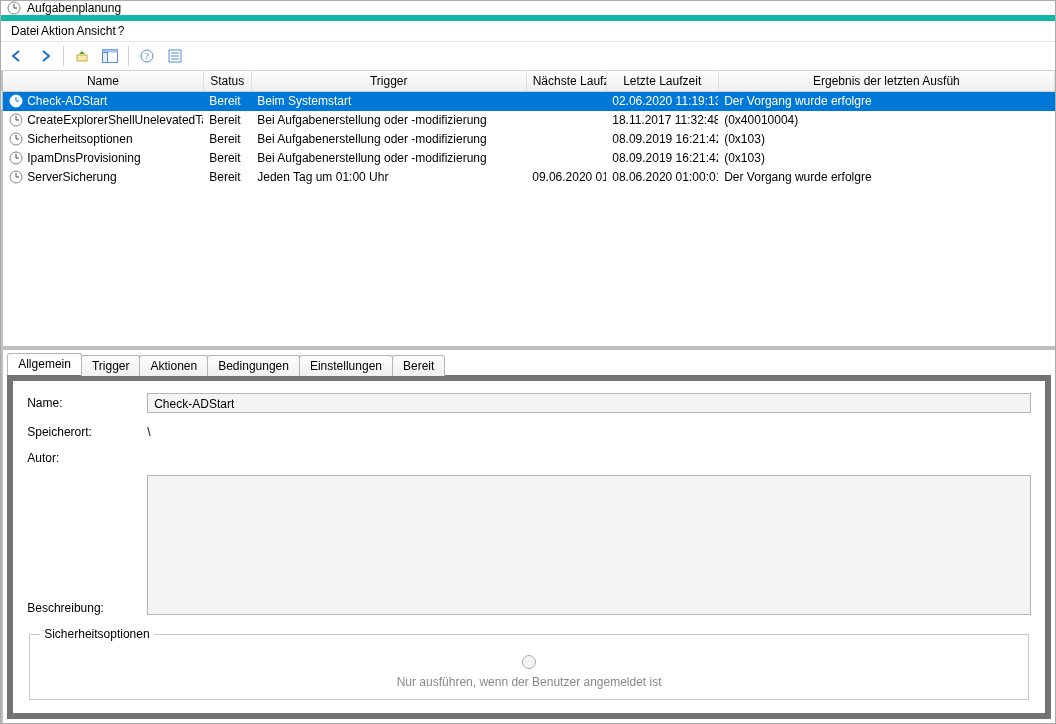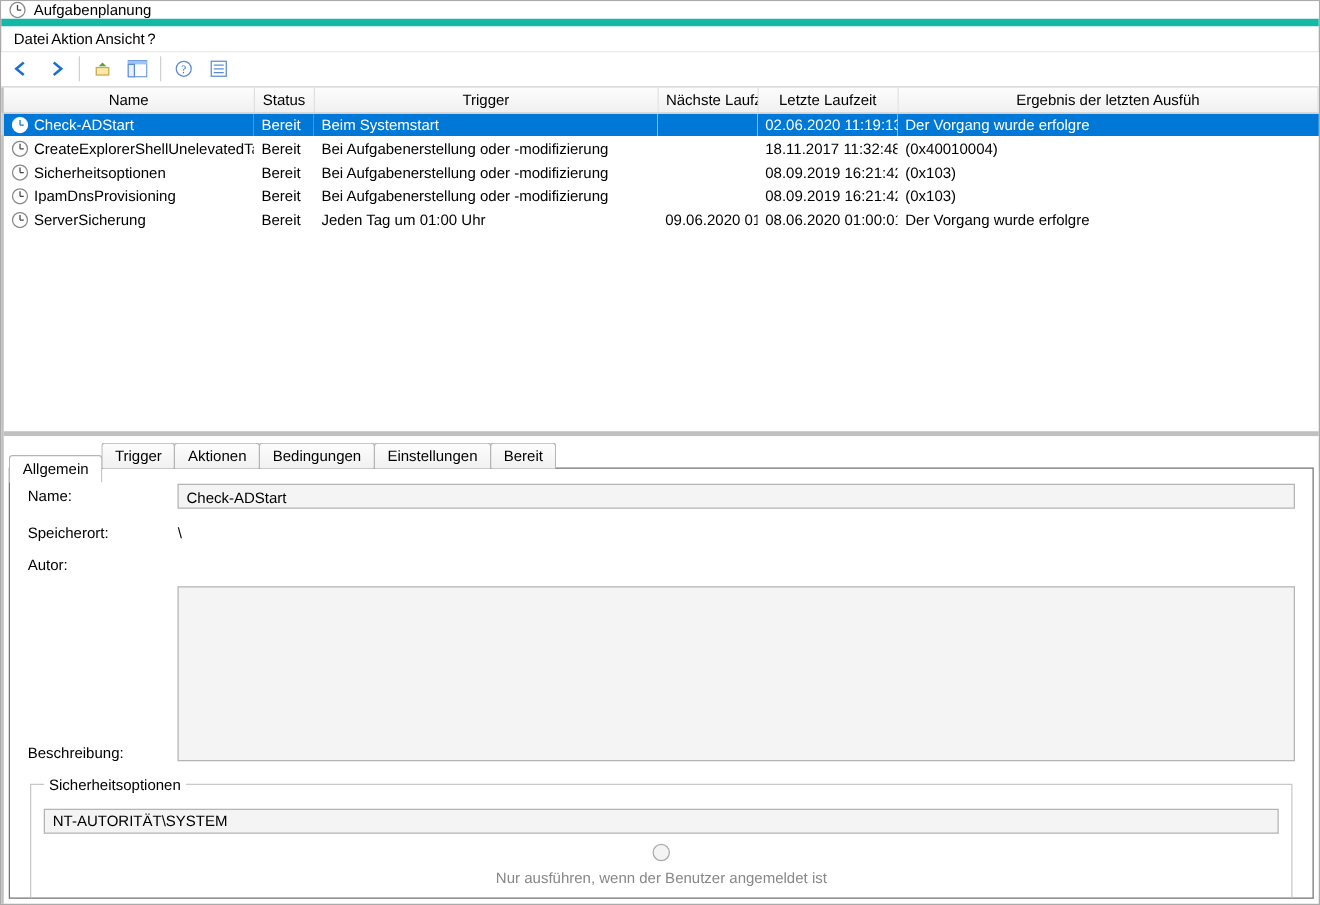--- a/index.html
+++ b/index.html
@@ -76,24 +76,24 @@
     display:flex; align-items:flex-end; height:22px; padding-left:4px; gap:0;
   }
   .tab {
     padding: 3px 10px 3px 10px; border:1px solid #b5b5b5; border-bottom:none;
     background: linear-gradient(#fdfdfd,#f0f0f0);
     border-top-left-radius:3px; border-top-right-radius:3px;
     position:relative; top:1px; font-size:12px; cursor:default;
     margin-right:-1px;
   }
   .tab.active {
-    background:#fff; z-index:2; padding-bottom:4px; top:12px;
+    background:#fff; z-index:2; padding-bottom:4px; top:0;
   }
   .tabbody {
-    flex:1 1 auto; border:1px solid #737373; margin:0 4px 4px 4px; padding:12px 14px;
+    flex:1 1 auto; border:6px solid #737373; margin:0 4px 4px 4px; padding:12px 14px;
     overflow:hidden; background:#fff;
   }
   .field-row { display:flex; align-items:center; margin-bottom:10px; }
   .field-row.top { align-items:flex-end; }
   .field-label { width:120px; flex:0 0 120px; }
   .field-input {
     flex:1 1 auto; height:20px; border:1px solid #b5b5b5; background:#f4f4f4;
     padding:2px 6px; box-sizing:border-box; font-size:12px; line-height:16px;
     color:#000;
   }
@@ -325,21 +325,20 @@
           <div class="field-row">
             <div class="field-label">Autor:</div>
           </div>
           <div class="field-row top">
             <div class="field-label">Beschreibung:</div>
             <div class="desc-box"></div>
           </div>
 
           <fieldset class="secopts">
             <legend>Sicherheitsoptionen</legend>
-            <div class="useraccount">NT-AUTORITÄT\SYSTEM</div>
             <div class="radio-row">
               <span class="radio-dot"></span>
               <span>Nur ausführen, wenn der Benutzer angemeldet ist</span>
             </div>
           </fieldset>
         </div>
       </div>
     </div>
   </div>
 

